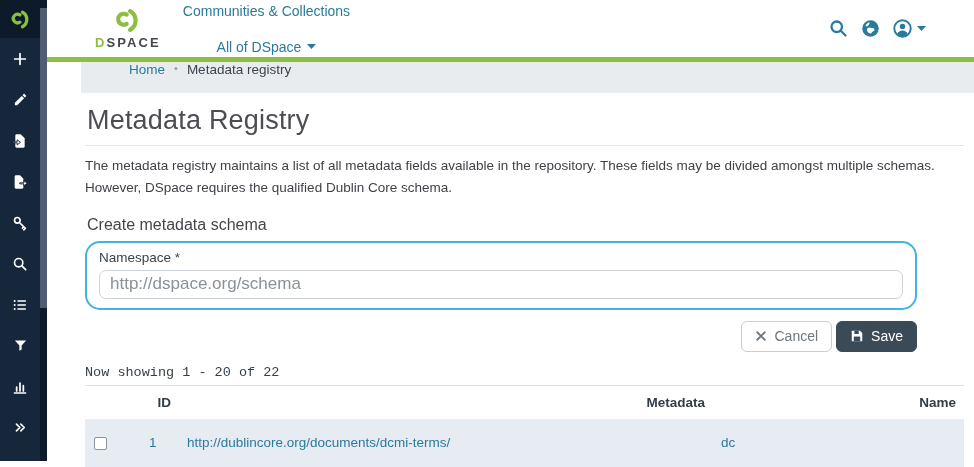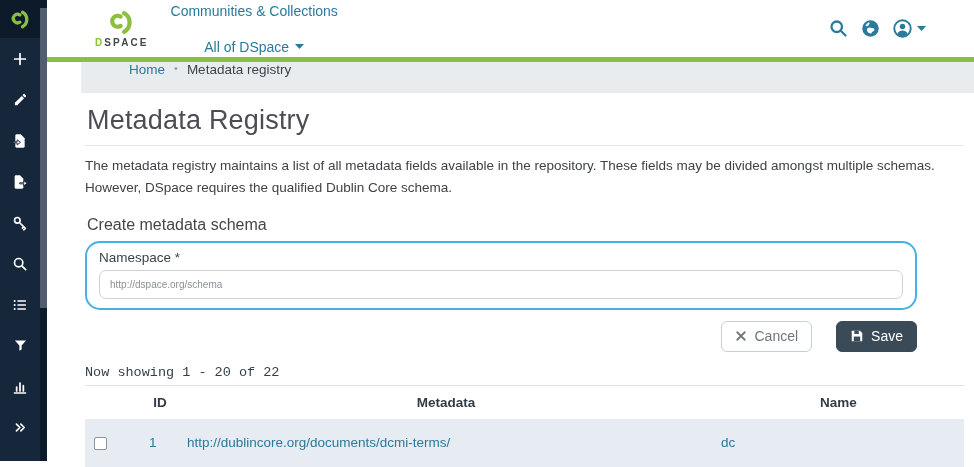--- a/index.html
+++ b/index.html
@@ -31,21 +31,21 @@
   .sidebar-track{position:absolute;right:0;top:0;width:7px;height:100%;background:var(--sidebar-dark);}
   .sidebar-thumb{position:absolute;left:0;top:8px;width:7px;height:300px;background:var(--thumb);}
   .sidebar-logo{width:40px;height:38px;background:var(--sidebar-dark);display:flex;align-items:center;justify-content:center;cursor:pointer;}
   .sidebar-items{width:40px;display:flex;flex-direction:column;}
   .srow{height:41px;display:flex;align-items:center;justify-content:center;color:#fff;cursor:pointer;}
   .srow svg{display:block;}
 
   
   .header{position:absolute;left:47px;top:0;width:927px;height:57px;background:#fff;display:flex;align-items:center;}
   .brand{margin-left:48px;display:flex;flex-direction:column;align-items:center;cursor:pointer;}
-  .brand-word{font-size:10px;font-weight:bold;letter-spacing:2.1px;color:#43464b;margin-top:1px;}
+  .brand-word{font-size:13px;font-weight:bold;letter-spacing:2.1px;color:#43464b;margin-top:1px;}
   .brand-word .d{color:var(--green);}
   .nav{display:flex;align-items:center;margin-left:22px;gap:20px;flex-direction:column;}
   .nav-link{font-size:14px;color:var(--teal);cursor:pointer;display:flex;align-items:center;gap:6px;}
   .header-icons{margin-left:auto;margin-right:48px;display:flex;align-items:center;gap:11px;color:var(--teal);}
   .hicon{cursor:pointer;display:flex;align-items:center;gap:4px;}
 
   .green-bar{position:absolute;left:47px;top:57px;width:927px;height:5px;background:var(--green);}
 
   
   .breadcrumb{position:absolute;left:47px;top:62px;width:927px;height:31px;background:var(--crumb-bg);
@@ -59,34 +59,34 @@
   h1.page-title{margin:12px 0 0 2px;font-size:27px;font-weight:400;color:var(--title);letter-spacing:.2px;}
   .title-rule{border:none;border-top:1px solid #e4e7ea;margin:9px 0 0 0;}
   .page-desc{margin:9px 0 0 0;font-size:13.5px;line-height:1.65;color:var(--ink);max-width:884px;}
   h2.section-title{margin:16px 0 0 2px;font-size:16px;font-weight:400;color:#45454c;}
 
   .form-card{margin-top:7px;width:832px;border:2px solid var(--form-border);border-radius:15px;
     background:#fff;padding:7px 12px 9px 12px;display:flex;gap:26px;}
   .field{flex:1;display:flex;flex-direction:column;}
   .field label{font-size:13.5px;color:#39434b;margin-bottom:5px;}
   .field input{height:29px;border:1px solid var(--input-border);border-radius:7px;padding:0 10px;
-    font-size:10px;font-family:"Liberation Sans",sans-serif;color:#333;outline:none;width:100%;}
+    font-size:17px;font-family:"Liberation Sans",sans-serif;color:#333;outline:none;width:100%;}
   .field input::placeholder{color:var(--placeholder);}
 
-  .form-actions{width:832px;margin-top:11px;display:flex;justify-content:flex-end;gap:24px;}
+  .form-actions{width:832px;margin-top:11px;display:flex;justify-content:flex-end;gap:4px;}
   .btn{display:inline-flex;align-items:center;gap:7px;height:31px;padding:0 13px;border-radius:6px;
     font-size:14px;font-family:"Liberation Sans",sans-serif;cursor:pointer;}
   .btn-cancel{background:#fff;border:1px solid #c9ced3;color:#6e777e;}
   .btn-save{background:var(--savebg);border:1px solid var(--savebg);color:#fff;}
 
   .results-count{margin-top:13px;font-size:13.5px;color:#343e48;font-family:Liberation Mono, monospace;}
   .results-rule{border:none;border-top:1px solid #dfe3e7;margin:5px 0 0 0;}
 
   table.registry{width:100%;border-collapse:collapse;font-size:13.5px;}
-  table.registry th{color:var(--thead);font-weight:bold;text-align:center;padding:9px 8px;height:18px;}
+  table.registry th{color:var(--thead);font-weight:bold;text-align:right;padding:9px 8px;height:18px;}
   table.registry td{padding:8px;height:48px;vertical-align:middle;}
   tr.data-row{background:var(--rowbg);}
   .cell-link{color:var(--teal);cursor:pointer;text-decoration:none;}
   .rowcheck{appearance:none;-webkit-appearance:none;width:13px;height:13px;border:1px solid #8f959b;
     border-radius:2px;background:#fff;margin:0 0 0 1px;cursor:pointer;display:inline-block;vertical-align:middle;}
 </style>
 </head>
 <body>
 
 <div class="app">

